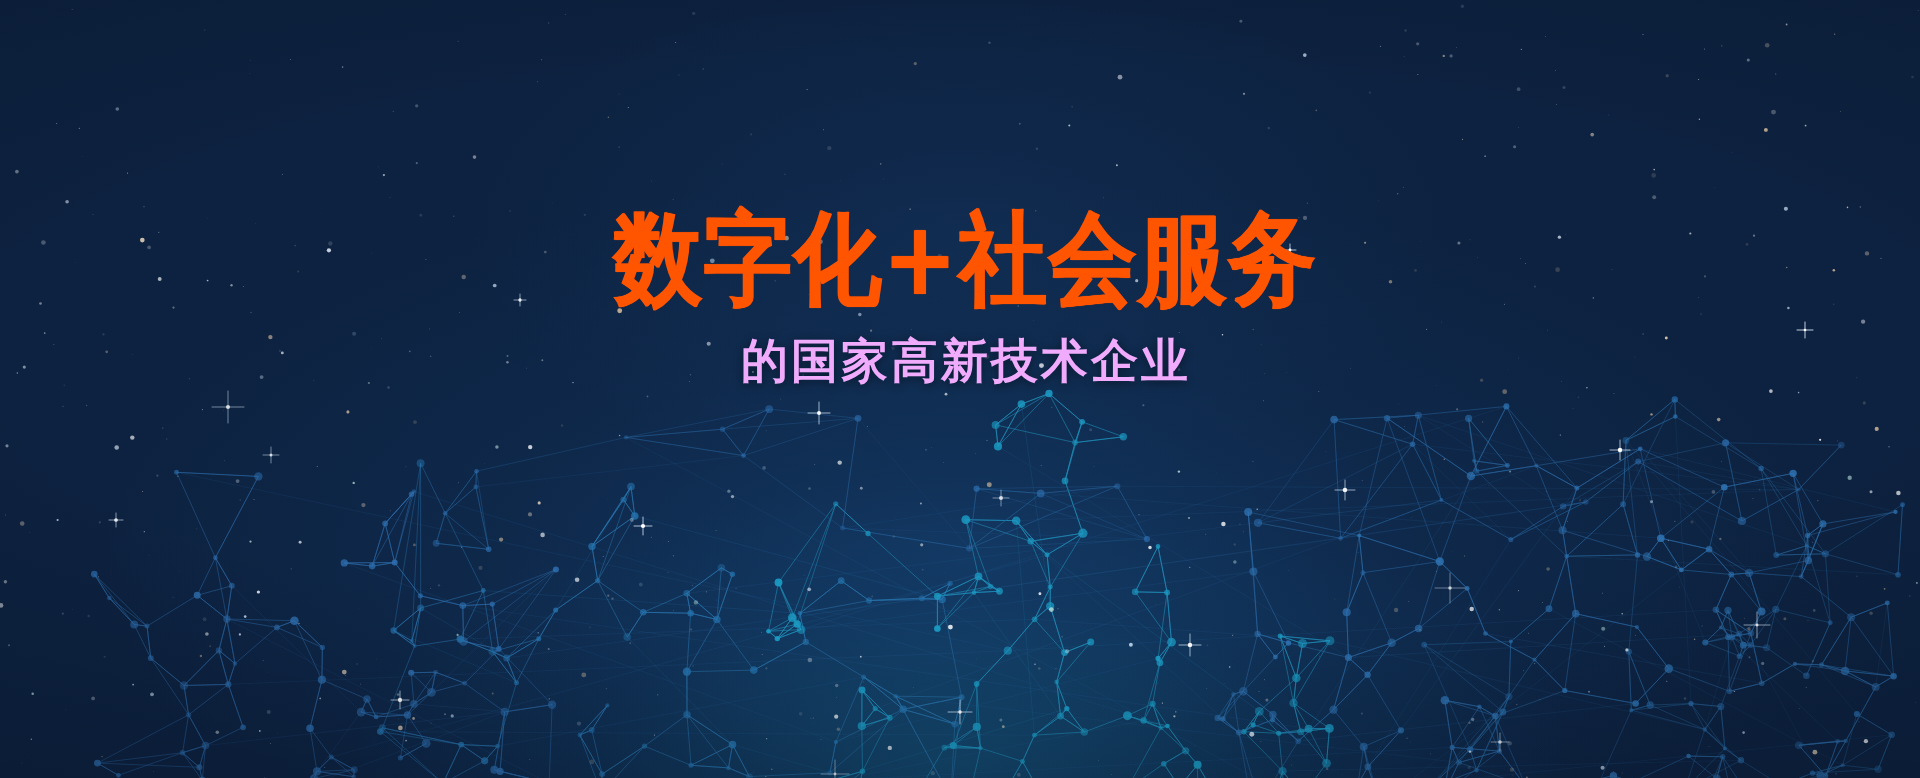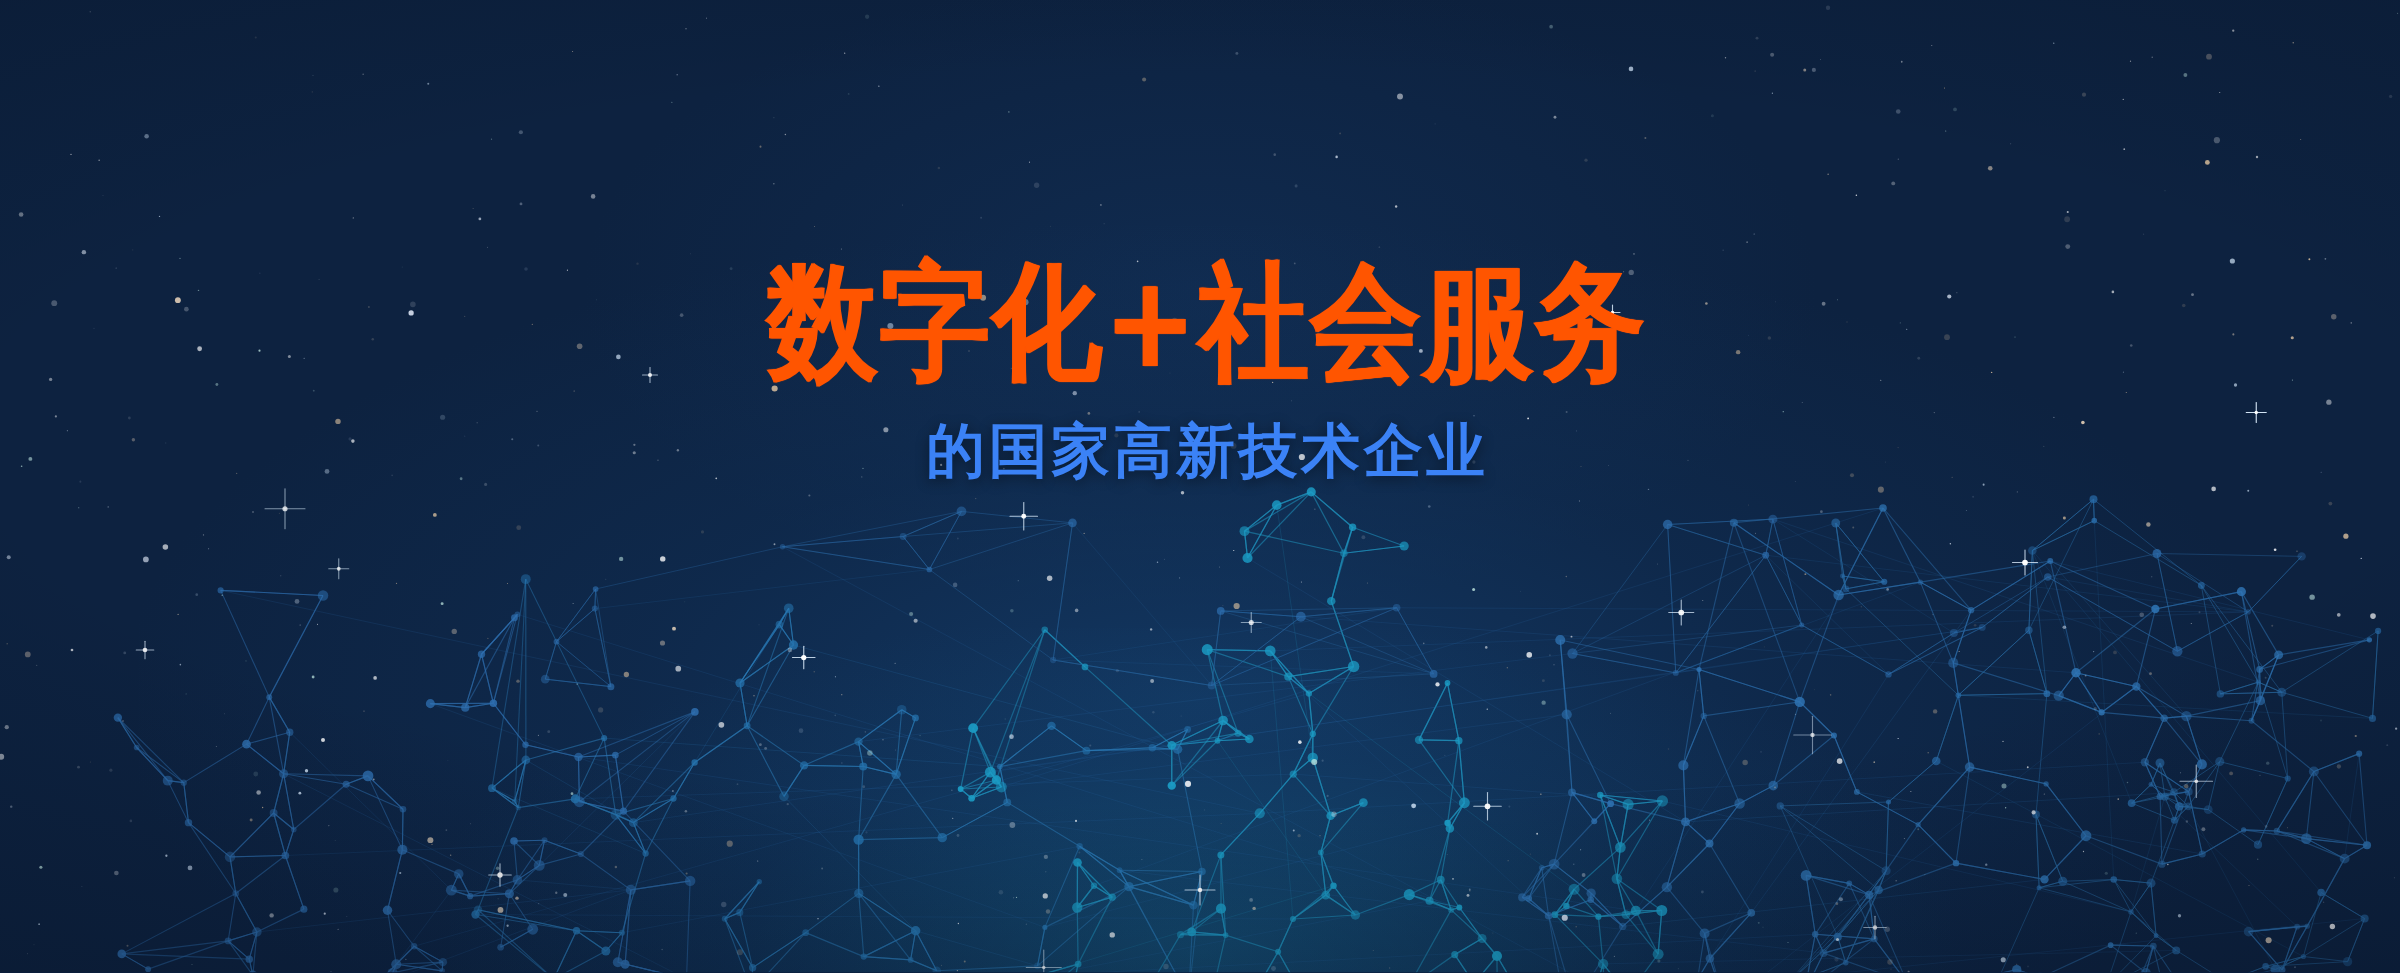--- a/index.html
+++ b/index.html
@@ -51,21 +51,21 @@
     text-shadow:0 0 1px #ff5500, 1px 0 0 #ff5500, -1px 0 0 #ff5500;
     white-space:nowrap;
   }
   .subtitle{
     display:block;
     margin-top:34px;
     font-family:"DejaVu Serif","Liberation Serif",serif;
     font-weight:700;
     font-size:47px;
     letter-spacing:3px;
-    color:#3b82f6;
+    color:#f0abfc;
     text-shadow:0 2px 10px rgba(0,0,0,0.45);
     white-space:nowrap;
   }
 </style>
 </head>
 <body>
 
 <div id="stage">
 
   <div class="bg-base"></div>

